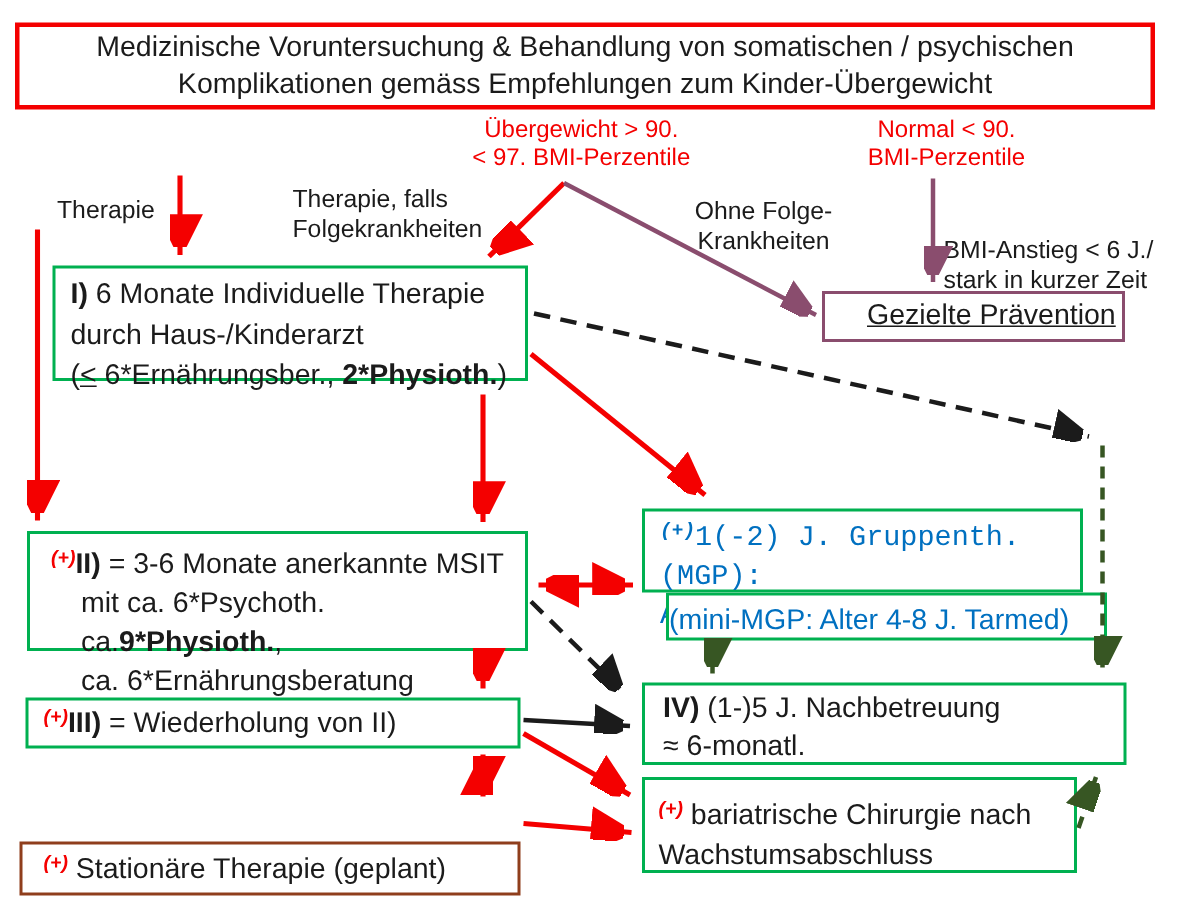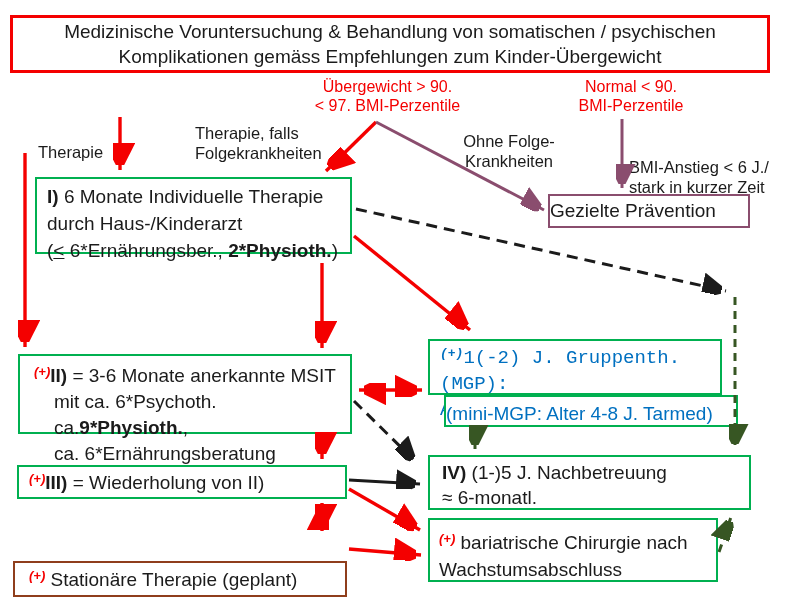--- a/index.html
+++ b/index.html
@@ -53,21 +53,21 @@
 
   <div class="abs red-label" style="left:295px;top:77px;width:185px;">
     <div>Übergewicht &gt; 90.</div>
     <div>&lt; 97. BMI-Perzentile</div>
   </div>
   <div class="abs red-label" style="left:560px;top:77px;width:142px;">
     <div>Normal &lt; 90.</div>
     <div>BMI-Perzentile</div>
   </div>
 
-  <div class="abs blk-label" style="left:38px;top:130px;margin-top:12px;">Therapie</div>
+  <div class="abs blk-label" style="left:38px;top:130px;">Therapie</div>
   <div class="abs blk-label" style="left:195px;top:123px;width:140px;">
     <div>Therapie, falls</div>
     <div>Folgekrankheiten</div>
   </div>
   <div class="abs blk-label" style="left:448px;top:131px;width:122px;text-align:center;">
     <div>Ohne Folge-</div>
     <div>Krankheiten</div>
   </div>
   <div class="abs blk-label" style="left:629px;top:137px;width:160px;margin-top:20px;">
     <div>BMI-Anstieg &lt; 6 J./</div>
@@ -107,21 +107,21 @@
   <div class="abs box green-border boxtext" style="left:428px;top:455px;width:323px;height:55px;padding:3px 0 0 12px;line-height:25px;">
     <div><span class="bold">IV)</span><span> (1-)5 J. Nachbetreuung</span></div>
     <div>≈ 6-monatl.</div>
   </div>
 
   <div class="abs box green-border boxtext" style="left:428px;top:518px;width:290px;height:64px;padding:5px 0 0 9px;line-height:27px;">
     <div><span class="sup red">(+)</span><span> bariatrische Chirurgie nach</span></div>
     <div>Wachstumsabschluss</div>
   </div>
 
-  <div class="abs box purple-border boxtext" style="left:548px;top:194px;width:202px;height:34px;display:flex;align-items:center;padding-left:0;">
+  <div class="abs box purple-border boxtext" style="left:548px;top:194px;width:202px;height:34px;display:flex;align-items:center;padding-left:28px;text-decoration:underline;">
     <span>Gezielte Prävention</span>
   </div>
 
   <svg class="overlay" width="791" height="600" viewBox="0 0 791 600">
     <defs>
       <marker id="aRed" markerWidth="6.5" markerHeight="6.5" refX="8" refY="4.5" orient="auto-start-reverse" markerUnits="strokeWidth">
         <path d="M0,0 L9,4.5 L0,9 z" class="f-red"></path>
       </marker>
       <marker id="aBlack" markerWidth="6.5" markerHeight="6.5" refX="8" refY="4.5" orient="auto-start-reverse" markerUnits="strokeWidth">
         <path d="M0,0 L9,4.5 L0,9 z" class="f-black"></path>

